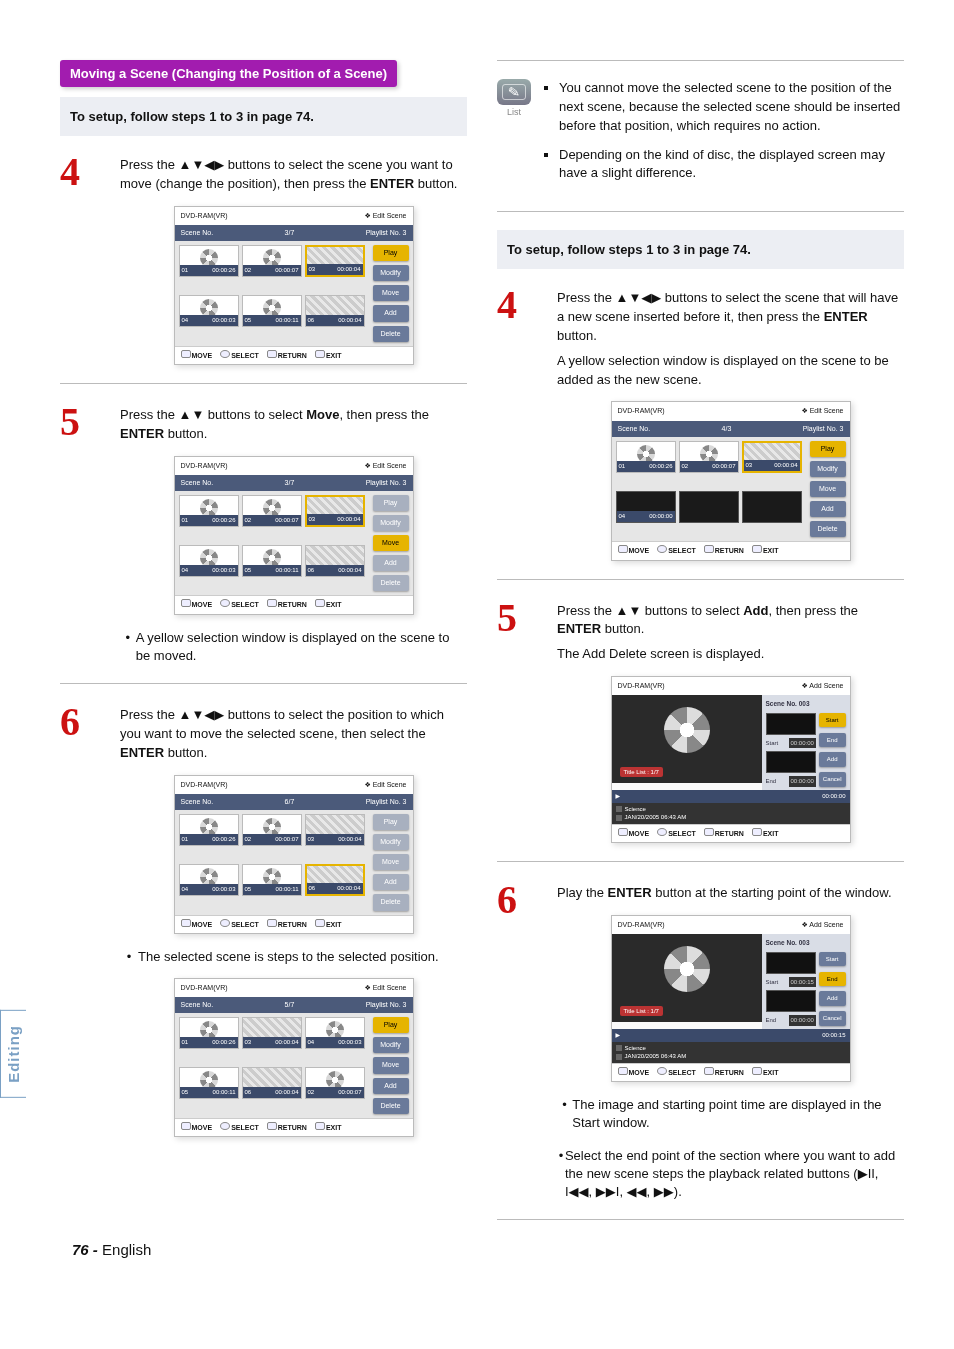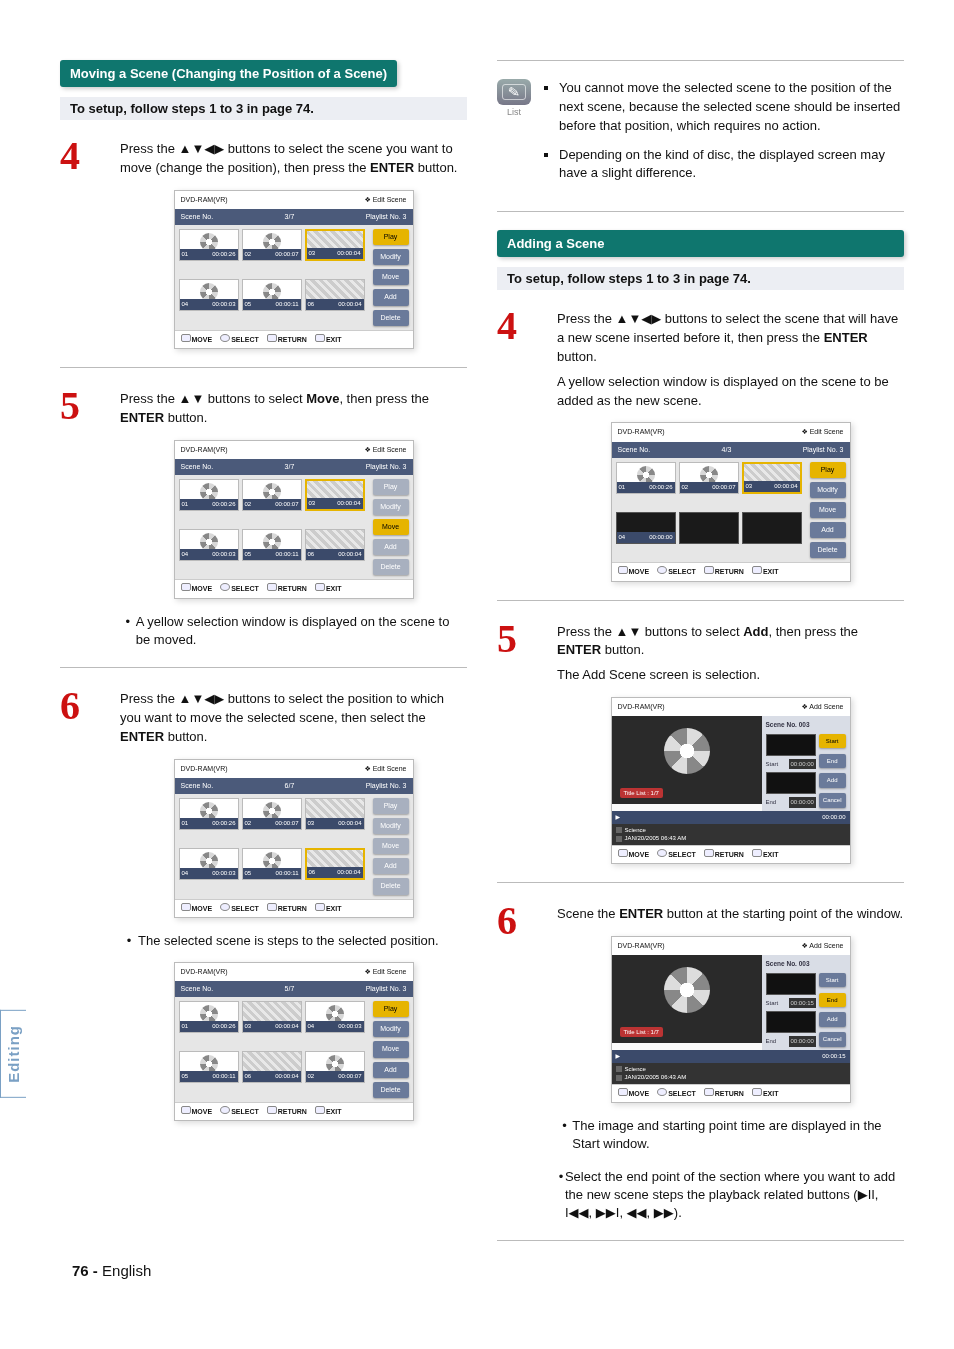--- a/index.html
+++ b/index.html
@@ -1,21 +1,21 @@
 <!DOCTYPE html>
 <html><head>
 <meta charset="utf-8">
 <style>
   * { box-sizing: border-box; margin: 0; padding: 0; }
   body { font-family: Arial, Helvetica, sans-serif; font-size: 13px; color: #111; width: 954px; background: #fff; padding: 60px 50px 40px 60px; position: relative; }
   .two-col { display: flex; gap: 30px; }
   .col { flex: 1; min-width: 0; }
-  .section-header { background: #0f766e; color: #fff; font-weight: bold; padding: 6px 10px; border-radius: 3px; font-size: 13px; display: inline-block; min-width: 280px; box-shadow: 2px 2px 4px rgba(0,0,0,0.2); }
+  .section-header { background: #a21caf; color: #fff; font-weight: bold; padding: 6px 10px; border-radius: 3px; font-size: 13px; display: inline-block; min-width: 280px; box-shadow: 2px 2px 4px rgba(0,0,0,0.2); text-align: center; }
   .adding-header { display:block; width: 100%; }
-  .setup-box { background: #eceef3; padding: 4px 10px; margin-top: 10px; font-weight: bold; font-size: 13px; }
+  .setup-box { background: #eceef3; padding: 12px 10px; margin-top: 10px; font-weight: bold; font-size: 13px; }
   .step { display: flex; align-items: flex-start; margin-top: 16px; }
   .step-num { font-size: 40px; font-weight: bold; color: #c11; width: 36px; line-height: 1; flex-shrink: 0; font-family: Georgia, 'Times New Roman', serif; }
   .step-body { padding-top: 4px; font-size: 13px; line-height: 1.45; flex: 1; margin-left: 24px; }
   .hr { border-top: 1px solid #bbb; margin: 18px 0; }
   .sub-bullet { display: flex; margin-top: 14px; font-size: 13px; line-height: 1.4; }
   .sub-bullet .bullet { width: 18px; text-align: center; }
   
   .device { width: 240px; margin: 12px auto 0; border: 1px solid #bbb; background: #fafafa; box-shadow: 2px 2px 6px rgba(0,0,0,0.15); font-size: 7px; }
   .dev-title { display: flex; justify-content: space-between; padding: 4px 6px; font-size: 7px; background: #fff; }
   .dev-title .right::before { content: "❖ "; }
@@ -60,21 +60,21 @@
   .note-wrap { display:flex; gap:8px; align-items:flex-start; }
   .note-badge { width:34px; height:26px; background:linear-gradient(#9aa,#778); border-radius:6px; display:flex; align-items:center; justify-content:center; color:#fff; flex-shrink:0; position:relative; }
   .note-badge::after { content:""; position:absolute; inset:5px; border:1px solid rgba(255,255,255,0.6); border-radius:3px; }
   .note-badge span { font-size:14px; transform:rotate(-8deg); }
   .note-label { font-size:9px; color:#888; text-align:center; margin-top:2px; }
   .note-list { font-size:13px; line-height:1.45; }
   .note-list li { list-style: square; margin-left: 20px; margin-bottom: 10px; }
   
   .side-tab { position:absolute; left:0; top:1010px; writing-mode: vertical-rl; transform: rotate(180deg); background:#fff; border:1px solid #7aa0c4; border-left:none; padding:14px 4px; font-weight:bold; color:#7aa0c4; font-size:15px; letter-spacing:1px; }
   .page-foot { position:absolute; left:72px; bottom:20px; font-size:15px; }
-  .page-foot b { font-weight:bold; }
+  .page-foot b { font-weight:bold;font-style:italic; }
 </style>
 </head>
 <body>
 
 <div class="two-col">
 
   <div class="col">
     <div class="section-header">Moving a Scene (Changing the Position of a Scene)</div>
     <div class="setup-box">To setup, follow steps 1 to 3 in page 74.</div>
 
@@ -409,21 +409,20 @@
           </div>
         <div class="note-label">List</div>
       </div>
       <ul class="note-list">
         <li>You cannot move the selected scene to the position of the next scene, because the selected scene should be inserted before that position, which requires no action.</li>
         <li>Depending on the kind of disc, the displayed screen may have a slight difference.</li>
       </ul>
     </div>
     <div class="hr"></div>
 
-    <div class="section-header adding-header">Adding a Scene</div>
     <div class="setup-box">To setup, follow steps 1 to 3 in page 74.</div>
 
     <div class="step">
       <div class="step-num">4</div>
       <div class="step-body">
         <span>Press the ▲▼◀▶ buttons to select the scene that will have a new scene inserted before it, then press the </span><b>ENTER</b><span> button.</span>
         <div style="margin-top:6px">A yellow selection window is displayed on the scene to be added as the new scene.</div>
         <div id="dev-r1">
             <div class="device">
               <div class="dev-title">
@@ -485,21 +484,21 @@
           </div>
       </div>
     </div>
 
     <div class="hr"></div>
 
     <div class="step">
       <div class="step-num">5</div>
       <div class="step-body">
         <span>Press the ▲▼ buttons to select </span><b>Add</b><span>, then press the </span><b>ENTER</b><span> button.</span>
-        <div style="margin-top:6px">The Add Scene screen is selection.</div>
+        <div style="margin-top:6px">The Add Delete screen is displayed.</div>
         <div id="dev-r2">
             <div class="device">
               <div class="dev-title">
                 <span>DVD-RAM(VR)</span>
                 <span class="right">Add Scene</span>
               </div>
               <div class="add-main">
                 <div class="preview">
                   <div class="big"></div>
                   <div class="tag">Title List : 1/7</div>
@@ -551,21 +550,21 @@
             </div>
           </div>
       </div>
     </div>
 
     <div class="hr"></div>
 
     <div class="step">
       <div class="step-num">6</div>
       <div class="step-body">
-        <span>Scene the </span><b>ENTER</b><span> button at the starting point of the window.</span>
+        <span>Play the </span><b>ENTER</b><span> button at the starting point of the window.</span>
         <div id="dev-r3">
             <div class="device">
               <div class="dev-title">
                 <span>DVD-RAM(VR)</span>
                 <span class="right">Add Scene</span>
               </div>
               <div class="add-main">
                 <div class="preview">
                   <div class="big"></div>
                   <div class="tag">Title List : 1/7</div>

